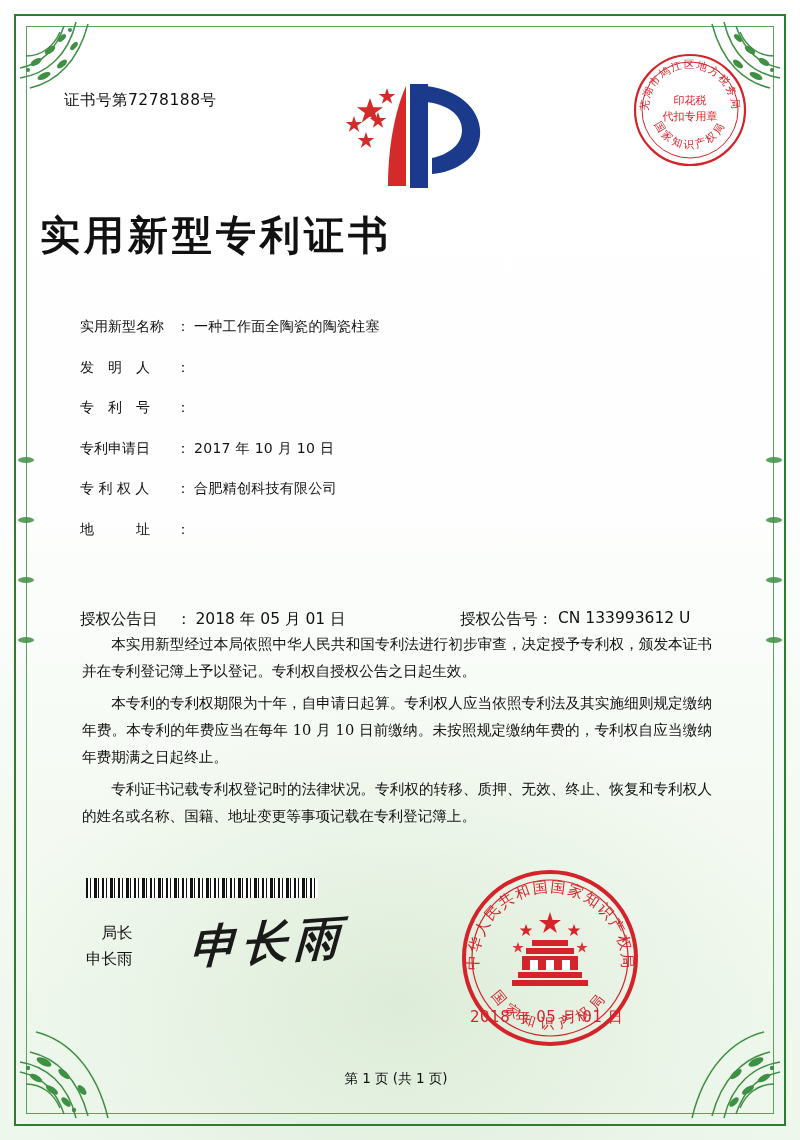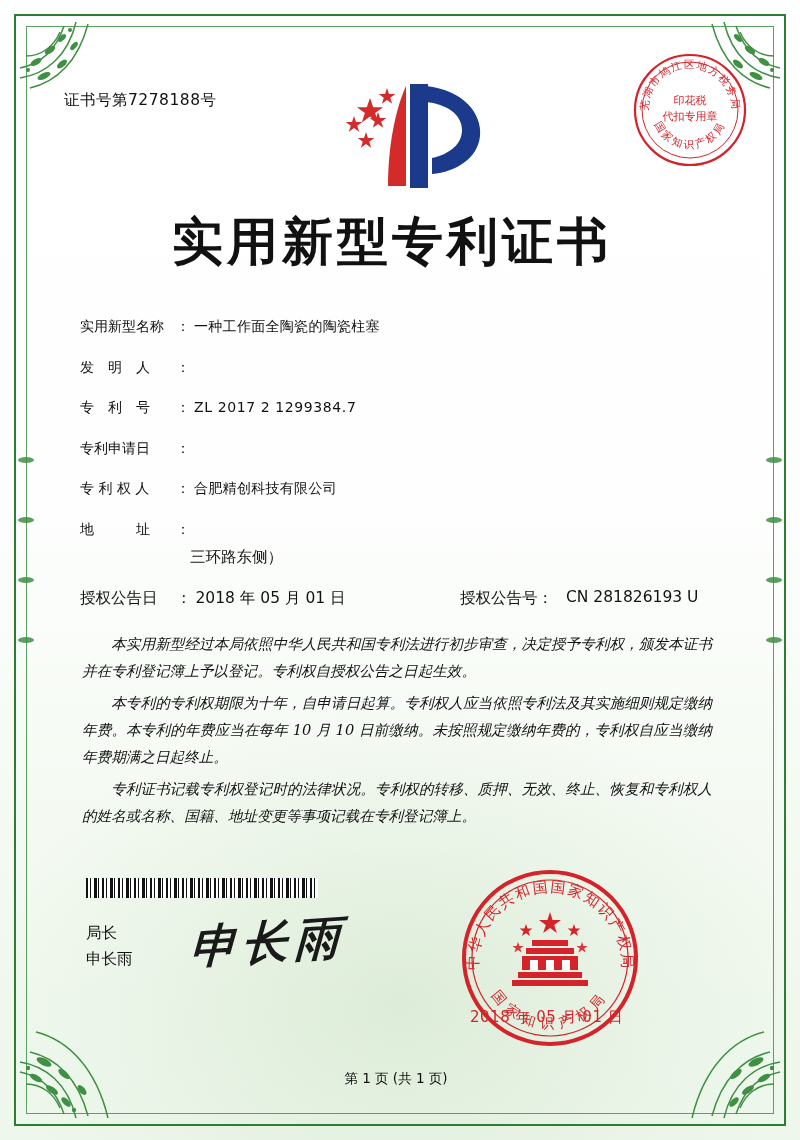--- a/index.html
+++ b/index.html
@@ -69,24 +69,23 @@
     top: 12px;
     width: 116px;
     height: 116px;
   }
 
   
   .title {
     position: absolute;
     left: 0; right: 16px;
     top: 168px;
-    text-align: center;
     font-family: "DejaVu Serif", "Liberation Serif", serif;
     font-weight: bold;
-    font-size: 51px;
+    font-size: 40px;
     letter-spacing: 4px;
     color: #111;
   }
 
   
   .fields {
     position: absolute;
     left: 40px;
     right: 20px;
     top: 278px;
@@ -124,51 +123,51 @@
     display: flex;
     align-items: baseline;
     font-size: 15.5px;
     color: #111;
     margin-bottom: 10px;
   }
   .col-left {
     width: 380px;
     flex: 0 0 380px;
     display: flex;
+    margin-top: 48px;
   }
   .col-right {
     flex: 1 1 auto;
     display: flex;
   }
   .lbl-wide {
     width: 96px;
     flex: 0 0 96px;
     white-space: nowrap;
   }
   .lbl-pub {
     white-space: nowrap;
-    margin-right: 13px;
+    margin-right: 5px;
   }
 
   
   .paras {
     position: absolute;
     left: 42px;
     right: 36px;
     top: 590px;
     font-family: "DejaVu Serif", "Liberation Serif", serif;
     font-size: 14.6px;
     line-height: 27px;
     color: #111;
     text-align: justify;
   }
   .paras p {
     margin: 0 12px 5px 0;
     text-indent: 2em;
-    font-style: italic;
   }
 
   
   .barcode {
     position: absolute;
     left: 46px;
     top: 838px;
     width: 232px;
     height: 20px;
     background:
@@ -180,20 +179,21 @@
   }
 
   
   .sig-block {
     position: absolute;
     left: 46px;
     top: 880px;
     font-size: 15.5px;
     line-height: 26px;
     color: #111;
+    text-align: right;
   }
   .signature {
     position: absolute;
     left: 150px;
     top: 872px;
     font-family: "DejaVu Serif", "Liberation Serif", serif;
     font-size: 46px;
     font-weight: bold;
     font-style: italic;
     color: #1a1a1a;
@@ -372,50 +372,49 @@
       </div>
 
       <div class="row">
         <span class="label">发　明　人</span>
         <span class="colon">：</span>
       </div>
 
       <div class="row">
         <span class="label">专　利　号</span>
         <span class="colon">：</span>
-        <span class="value mono">ZL 2017 2 1299384.7</span>
       </div>
 
       <div class="row">
         <span class="label">专利申请日</span>
         <span class="colon">：</span>
+        <span class="value">2017 年 10 月 10 日</span>
       </div>
 
       <div class="row">
         <span class="label">专 利 权 人</span>
         <span class="colon">：</span>
         <span class="value">合肥精创科技有限公司</span>
       </div>
 
       <div class="row">
         <span class="label">地　　　址</span>
         <span class="colon">：</span>
       </div>
 
-      <div class="addr-second">三环路东侧）</div>
 
       <div class="row-two-col">
         <span class="col-left">
           <span class="lbl-wide">授权公告日</span>
           <span class="colon">：</span>
           <span>2018 年 05 月 01 日</span>
         </span>
         <span class="col-right">
           <span class="lbl-pub">授权公告号：</span>
-          <span>CN 281826193 U</span>
+          <span>CN 133993612 U</span>
         </span>
       </div>
     </div>
 
     <div class="paras">
       <p>本实用新型经过本局依照中华人民共和国专利法进行初步审查，决定授予专利权，颁发本证书并在专利登记簿上予以登记。专利权自授权公告之日起生效。</p>
       <p>本专利的专利权期限为十年，自申请日起算。专利权人应当依照专利法及其实施细则规定缴纳年费。本专利的年费应当在每年 10 月 10 日前缴纳。未按照规定缴纳年费的，专利权自应当缴纳年费期满之日起终止。</p>
       <p>专利证书记载专利权登记时的法律状况。专利权的转移、质押、无效、终止、恢复和专利权人的姓名或名称、国籍、地址变更等事项记载在专利登记簿上。</p>
     </div>
 

